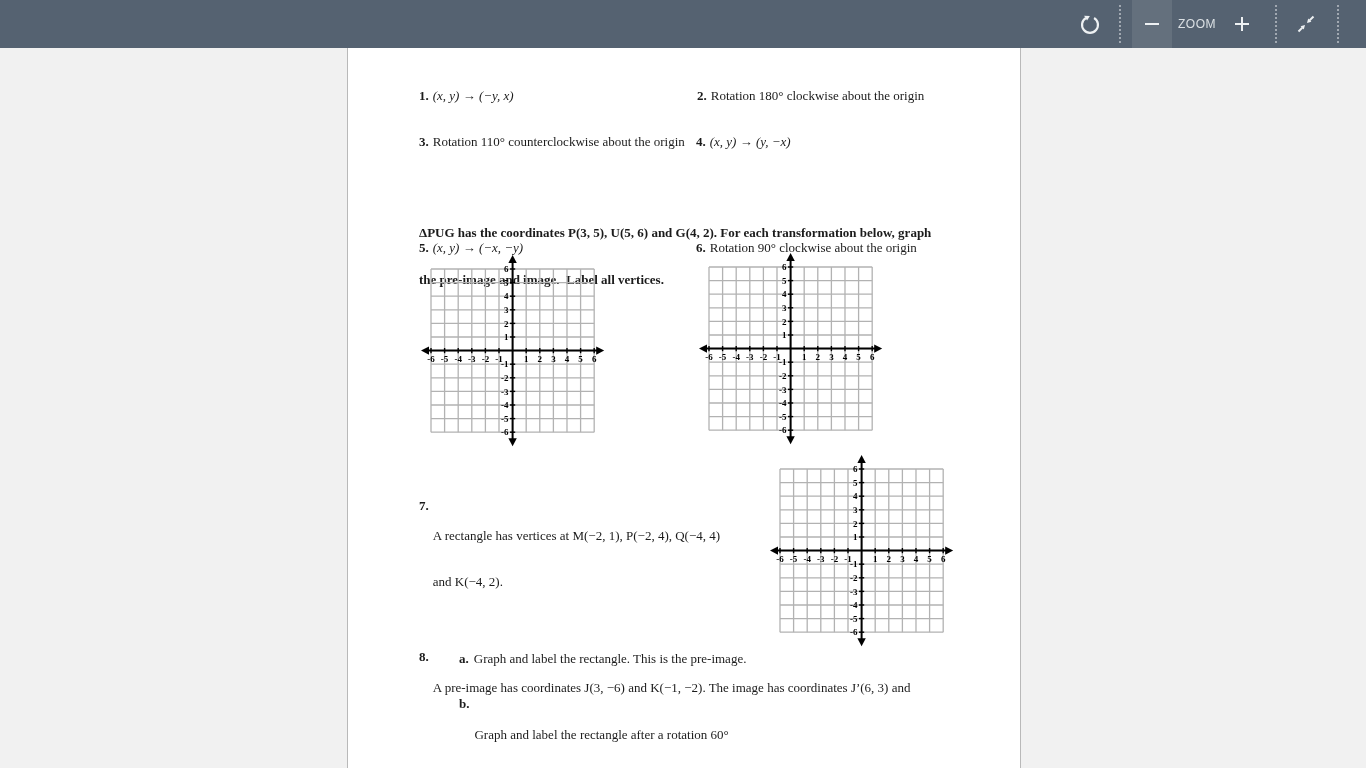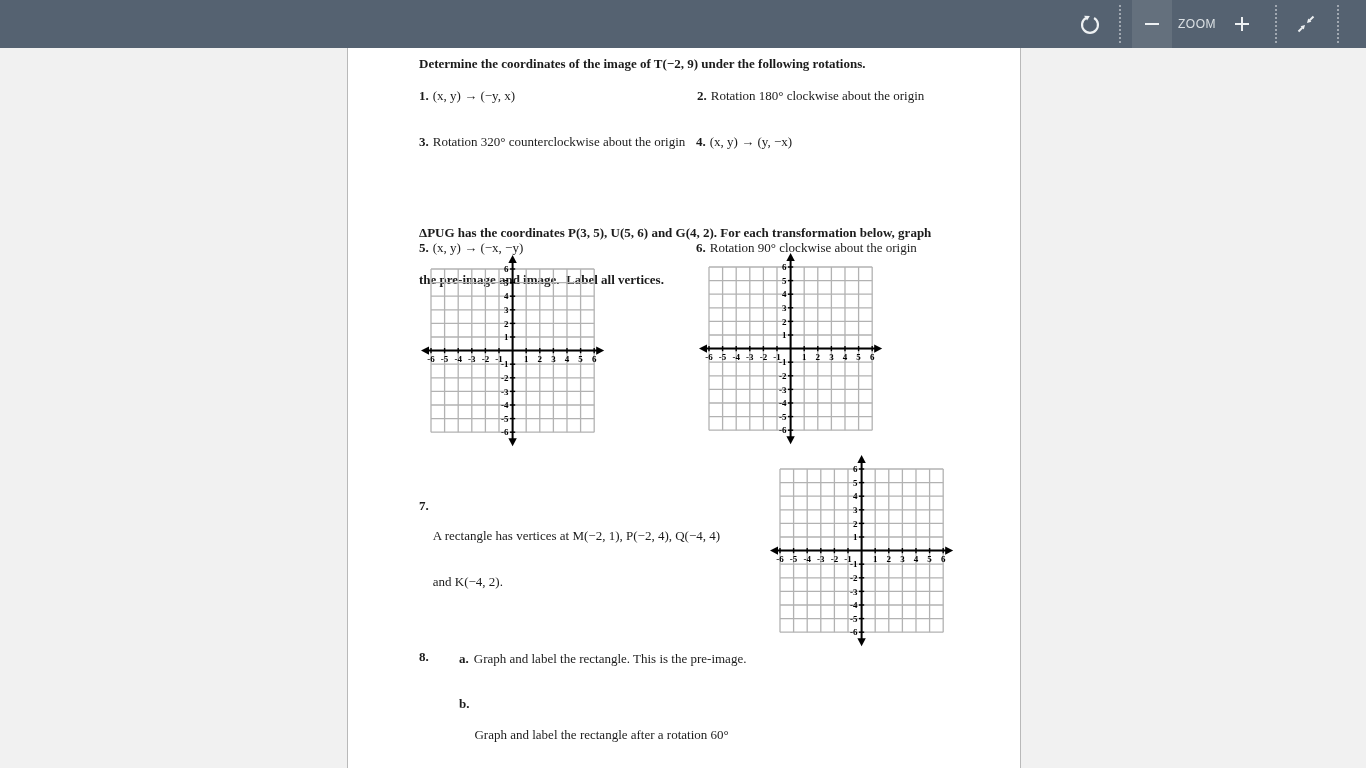--- a/index.html
+++ b/index.html
@@ -23,21 +23,21 @@
 
   
   .page { position:absolute; left:347px; top:48px; width:674px; height:720px;
           background:var(--page-bg,#ffffff);
           border-left:1px solid var(--page-border,#b9b9b9);
           border-right:1px solid var(--page-border,#b9b9b9); }
   .page * { color:#1b1b1b; }
 
   .txt { position:absolute; font-size:13px; line-height:15.4px; white-space:pre-wrap; }
   .bold { font-weight:bold; }
-  .math { }
+  .math { font-style:italic; }
   .qnum { font-weight:bold; margin-right:4px; }
 
   .qrow { display:flex; align-items:flex-start; }
   .sub { display:flex; align-items:flex-start; margin-left:40px; }
   .sub .qnum { margin-right:5px; }
 
   .grid-box { position:absolute; }
 </style>
 </head>
 <body>
@@ -87,34 +87,33 @@
           <polygon points="9,11 4.6,12.2 7.8,15.4" fill="#eef1f3"></polygon>
         </svg>
       </span>
     </button>
 
     <div class="tb-divider" style="left:1337px;"></div>
   </div>
 
   <div class="page">
 
-    <div class="txt bold" style="left:71px; top:8px;">Determine the coordinates of the image of T(−2, 9) under the following rotations.</div>
 
     <div class="txt qrow" style="left:71px; top:40px;">
       <span class="qnum">1.</span>
       <span class="math">(x, y) → (−y, x)</span>
     </div>
     <div class="txt qrow" style="left:349px; top:40px;">
       <span class="qnum">2.</span>
       <span>Rotation 180° clockwise about the origin</span>
     </div>
 
     <div class="txt qrow" style="left:71px; top:86px;">
       <span class="qnum">3.</span>
-      <span>Rotation 320° counterclockwise about the origin</span>
+      <span>Rotation 110° counterclockwise about the origin</span>
     </div>
     <div class="txt qrow" style="left:348px; top:86px;">
       <span class="qnum">4.</span>
       <span class="math">(x, y) → (y, −x)</span>
     </div>
 
     <div class="txt bold" style="left:71px; top:146px; line-height:15.6px;">
       <div>ΔPUG has the coordinates P(3, 5), U(5, 6) and G(4, 2). For each transformation below, graph</div>
       <div>the pre-image and image.  Label all vertices.</div>
     </div>
@@ -424,17 +423,18 @@
             <text x="88.6" y="140.59999999999997" text-anchor="end">-3</text>
             <text x="88.6" y="154.2" text-anchor="end">-4</text>
             <text x="88.6" y="167.79999999999998" text-anchor="end">-5</text>
             <text x="88.6" y="181.39999999999998" text-anchor="end">-6</text>
           </g>
         </svg></div>
 
     <div class="txt qrow" style="left:71px; top:601px; line-height:15.6px;">
       <span class="qnum">8.</span>
       <div>
+        <div>A pre-image has coordinates J(3, −6) and K(−1, −2). The image has coordinates J’(6, 3) and</div>
       </div>
     </div>
 
   </div>
 </div>
 
 </body></html>

